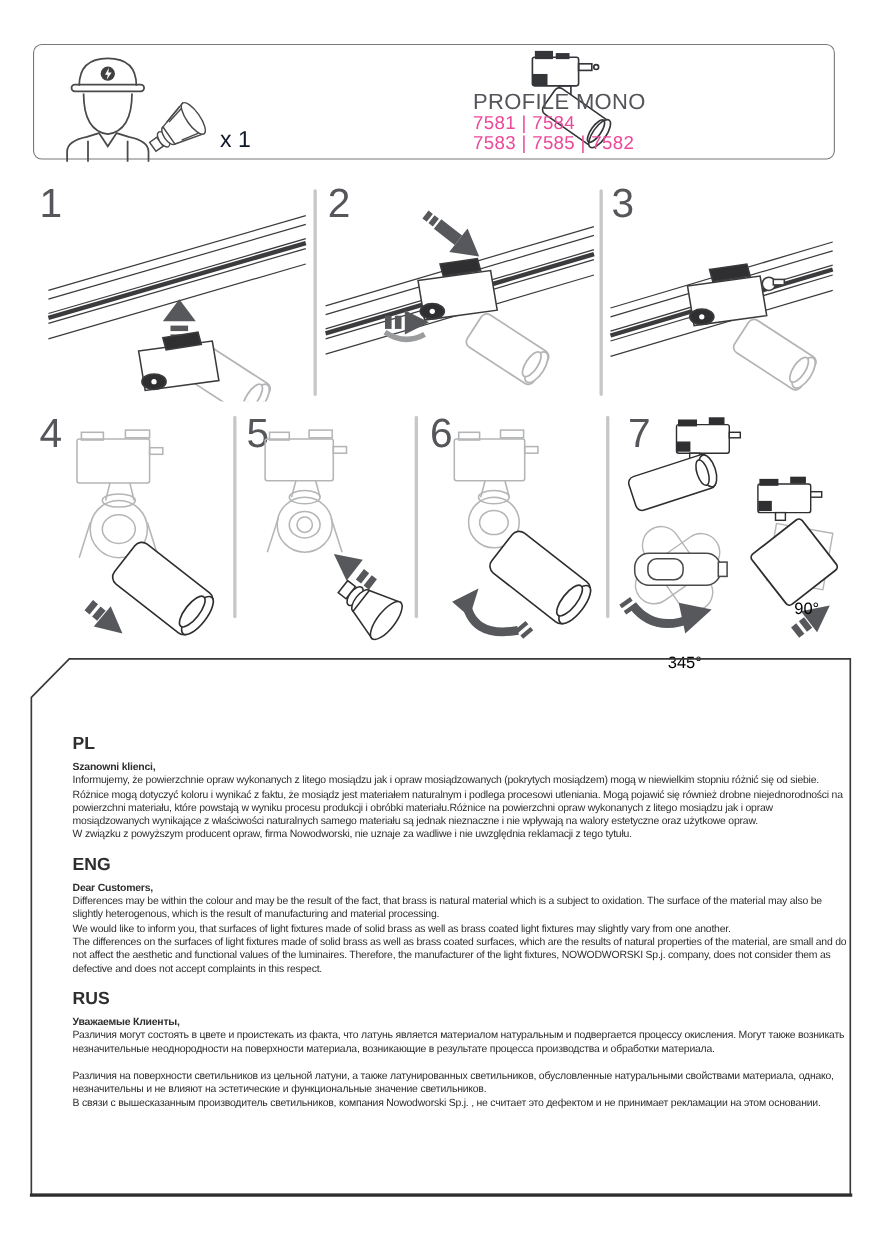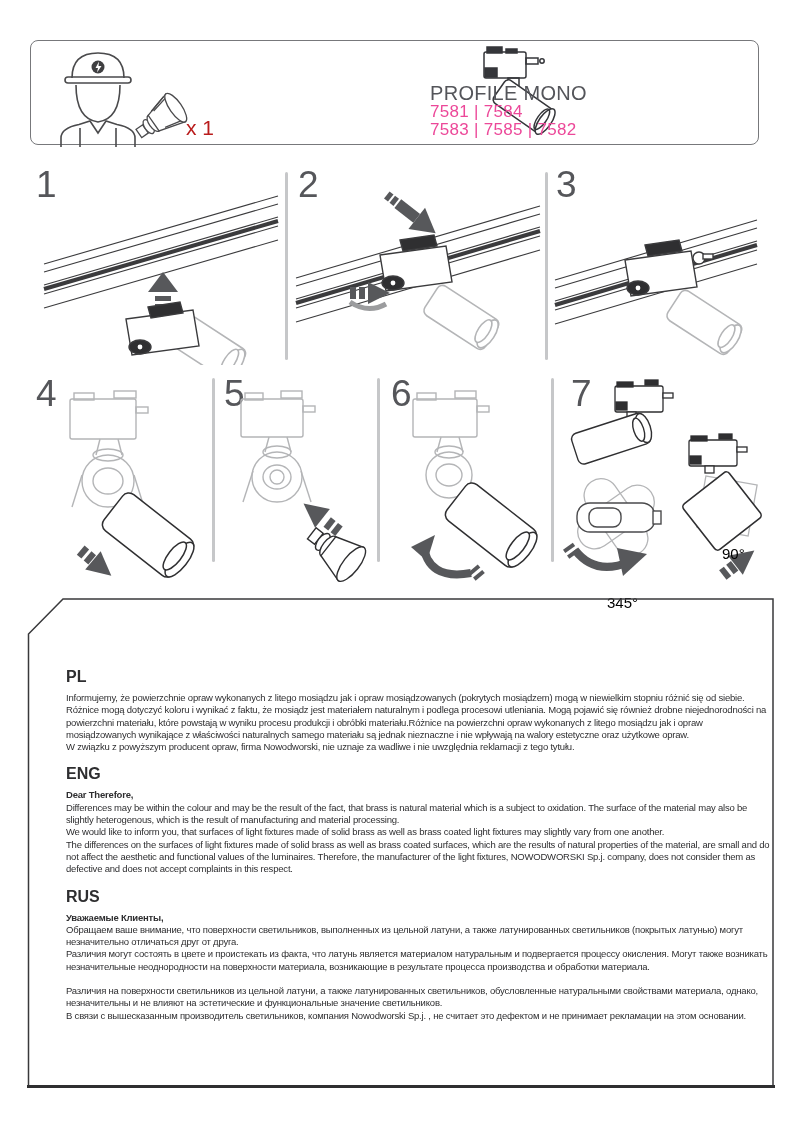--- a/index.html
+++ b/index.html
@@ -9,21 +9,21 @@
     color:#323235;
   }
   
   .header-box {
     position:absolute; left:30px; top:40px; width:729px; height:105px;
     border:1.5px solid #77787b; border-radius:8px; box-sizing:border-box;
   }
   .installer-icon { position:absolute; left:56px; top:44px; }
   .bulb-icon { position:absolute; left:133px; top:88px; }
   .bulb-count {
-    position:absolute; left:186px; top:116px; font-size:21px; color:#b91c1c;
+    position:absolute; left:200px; top:116px; font-size:21px; color:#0f172a;
   }
   .header-fixture-icon { position:absolute; left:468px; top:44px; }
   .title-block {
     position:absolute; left:430px; top:83px; width:306px; 
     color:#54555a;
   }
   .product-title { font-size:20px; line-height:20px; letter-spacing:0.3px; }
   .product-models { font-size:17px; line-height:18px; color:#ec4899; letter-spacing:0.3px; }
   
   .step-num {
@@ -357,37 +357,37 @@
     <svg width="748" height="491" viewBox="0 0 748 491">
       <polygon points="36,1 746,1 746,488 1.5,488 1.5,36" fill="none" stroke="#39393b" stroke-width="1.5"></polygon>
       <line x1="0" y1="488.5" x2="748" y2="488.5" stroke="#2e2e30" stroke-width="3"></line>
     </svg>
   </div>
 
   <div class="notice-content">
 
     <div class="section">
       <h3 class="section-code">PL</h3>
+      <p class="greeting">Szanowni klienci,</p>
       <p>Informujemy, że powierzchnie opraw wykonanych z litego mosiądzu jak i opraw mosiądzowanych (pokrytych mosiądzem) mogą w niewielkim stopniu różnić się od siebie.</p>
       <p>Różnice mogą dotyczyć koloru i wynikać z faktu, że mosiądz jest materiałem naturalnym i podlega procesowi utleniania. Mogą pojawić się również drobne niejednorodności na powierzchni materiału, które powstają w wyniku procesu produkcji i obróbki materiału.Różnice na powierzchni opraw wykonanych z litego mosiądzu jak i opraw mosiądzowanych wynikające z właściwości naturalnych samego materiału są jednak nieznaczne i nie wpływają na walory estetyczne oraz użytkowe opraw.</p>
       <p>W związku z powyższym producent opraw, firma Nowodworski, nie uznaje za wadliwe i nie uwzględnia reklamacji z tego tytułu.</p>
     </div>
 
     <div class="section">
       <h3 class="section-code">ENG</h3>
-      <p class="greeting">Dear Therefore,</p>
+      <p class="greeting">Dear Customers,</p>
       <p>Differences may be within the colour and may be the result of the fact, that brass is natural material which is a subject to oxidation. The surface of the material may also be slightly heterogenous, which is the result of manufacturing and material processing.</p>
       <p>We would like to inform you, that surfaces of light fixtures made of solid brass as well as brass coated light fixtures may slightly vary from one another.</p>
       <p>The differences on the surfaces of light fixtures made of solid brass as well as brass coated surfaces, which are the results of natural properties of the material, are small and do not affect the aesthetic and functional values of the luminaires. Therefore, the manufacturer of the light fixtures, NOWODWORSKI Sp.j. company, does not consider them as defective and does not accept complaints in this respect.</p>
     </div>
 
     <div class="section">
       <h3 class="section-code">RUS</h3>
       <p class="greeting">Уважаемые Клиенты,</p>
-      <p>Обращаем ваше внимание, что поверхности светильников, выполненных из цельной латуни, а также латунированных светильников (покрытых латунью) могут незначительно отличаться друг от друга.</p>
       <p>Различия могут состоять в цвете и проистекать из факта, что латунь является материалом натуральным и подвергается процессу окисления. Могут также возникать незначительные неоднородности на поверхности материала, возникающие в результате процесса производства и обработки материала.</p>
       <p class="gap-top">Различия на поверхности светильников из цельной латуни, а также латунированных светильников, обусловленные натуральными свойствами материала, однако, незначительны и не влияют на эстетические и функциональные значение светильников.</p>
       <p>В связи с вышесказанным производитель светильников, компания Nowodworski Sp.j. , не считает это дефектом и не принимает рекламации на этом основании.</p>
     </div>
 
   </div>
 
 </div>
 
 </body></html>

